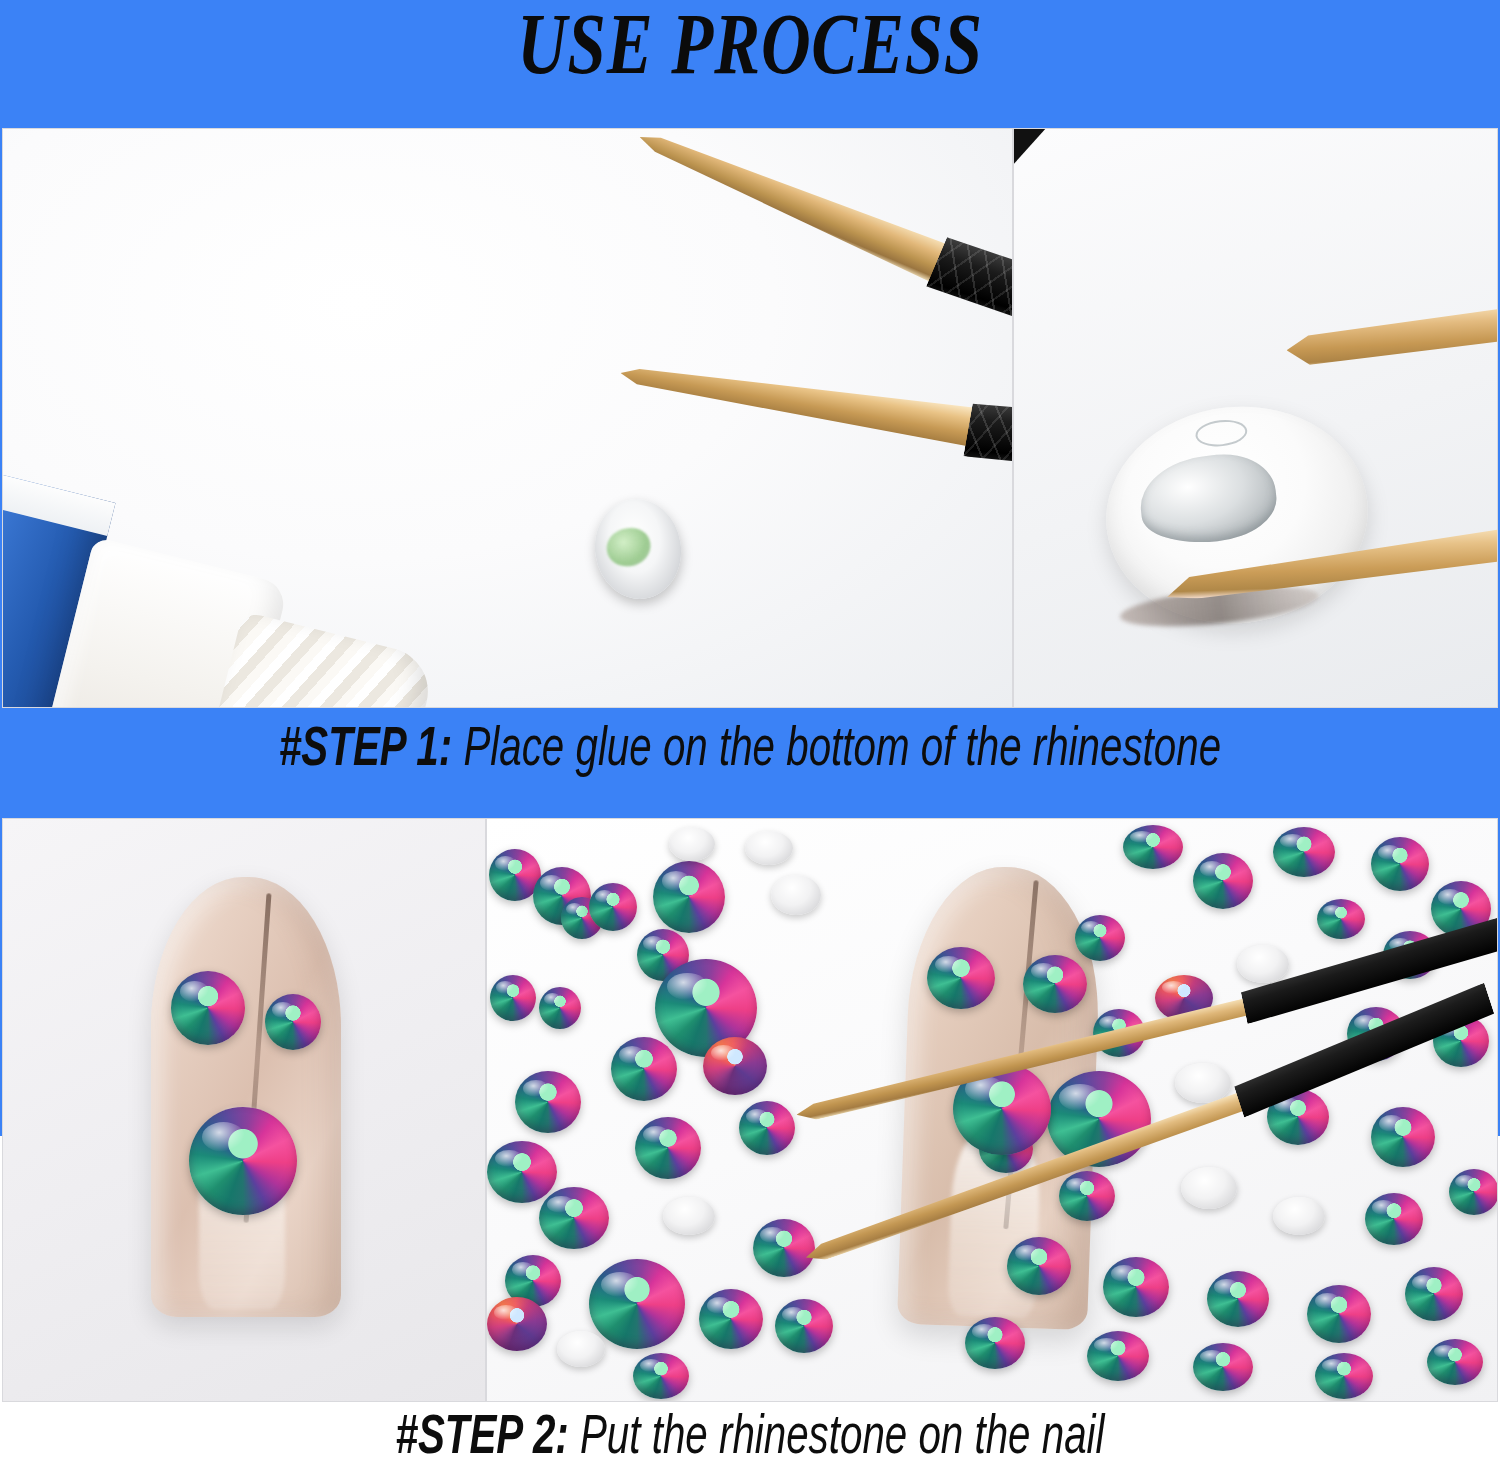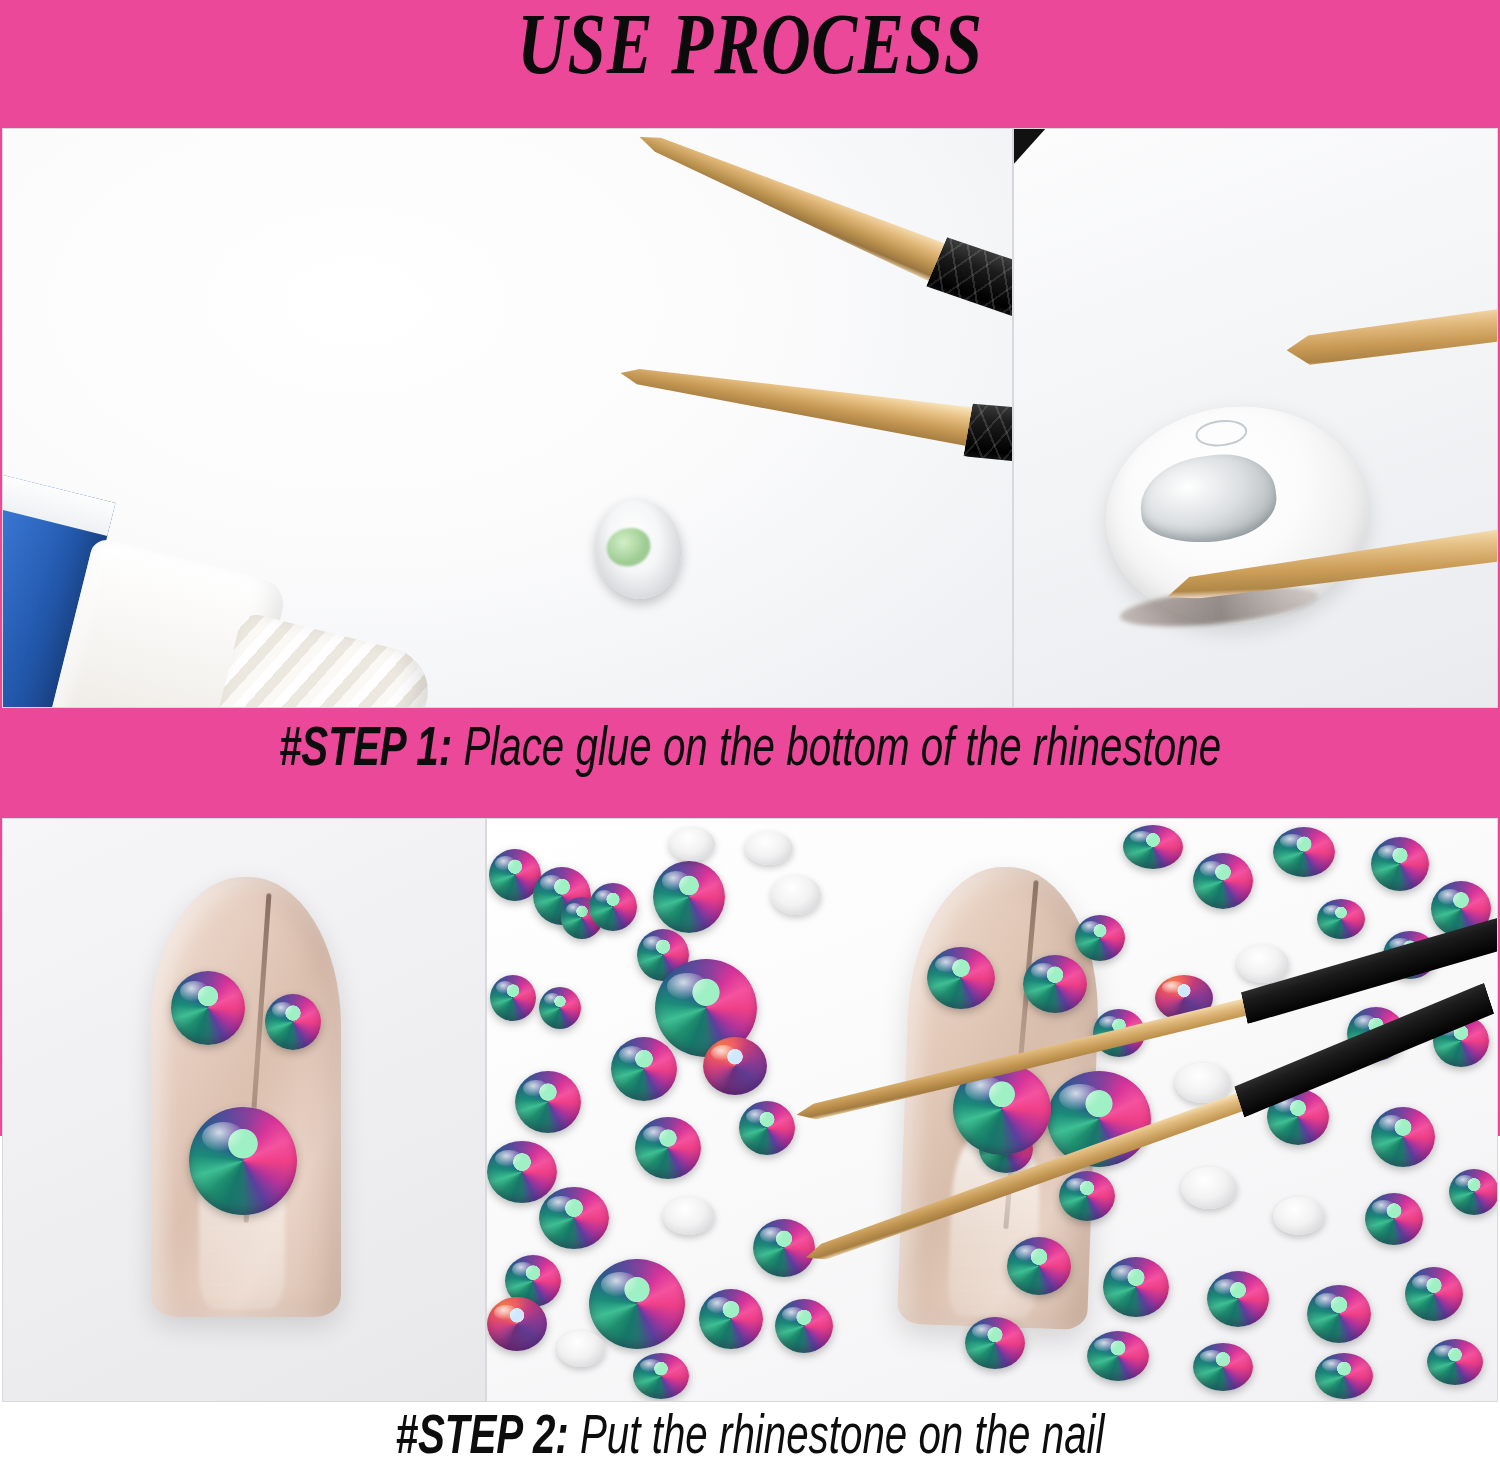--- a/index.html
+++ b/index.html
@@ -2,21 +2,21 @@
 <html><head>
 <meta charset="utf-8">
 <style>
   * { box-sizing: border-box; margin: 0; padding: 0; }
   html, body {
     width: 1500px; height: 1466px;
     background: #ffffff;
     font-family: "Liberation Sans", sans-serif;
     overflow: hidden;
   }
-  .page { position: relative; width: 1500px; height: 1136px; background:#ec4899; }
+  .page { position: relative; width: 1500px; height: 1136px; background:#3b82f6; }
 
   
   .title {
     position: absolute; left: 0; top: 2px; width: 1500px;
     text-align: center;
     font-family: "Liberation Serif", "DejaVu Serif", serif;
     font-weight: 700; font-style: italic;
     font-size: 86px; line-height: 84px;
     letter-spacing: 1px;
     color: #0b0b0b;

